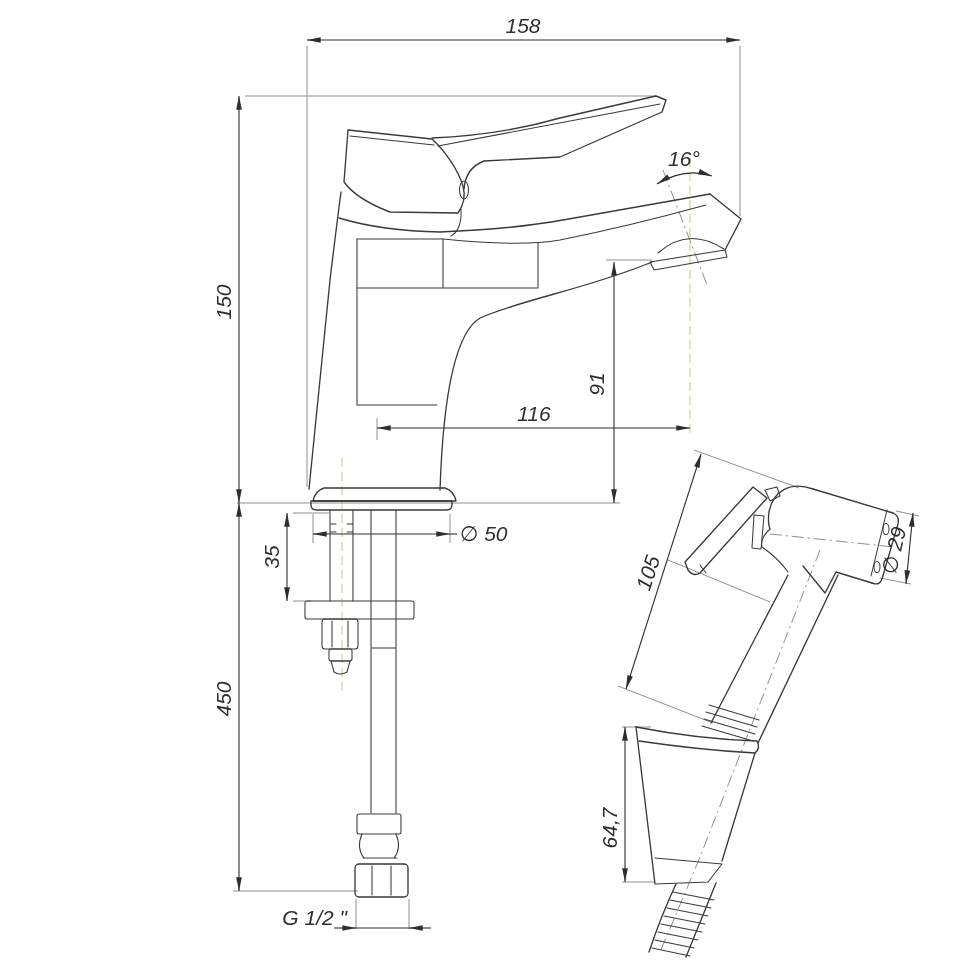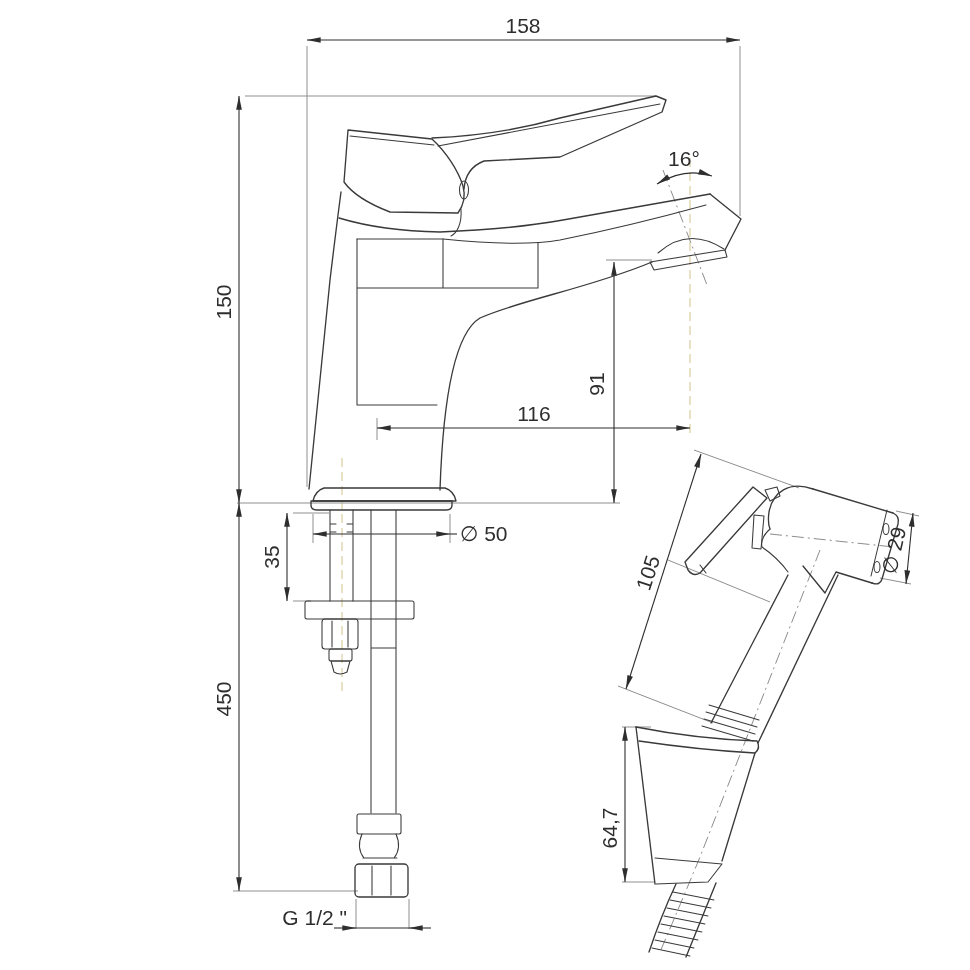--- a/index.html
+++ b/index.html
@@ -2,21 +2,21 @@
 <html style="--outline: #3a3a3a; --dim: #2e2e2e; --ext: #8f8f8f; --cl: #d8cc9c;"><head>
 <meta charset="utf-8">
 <style>
   html,body{margin:0;padding:0;}
   body{
     width:970px;height:970px;
     background:#ffffff;
     font-family:"Liberation Sans", sans-serif;
     position:relative;overflow:hidden;
   }
-  #stage{position:absolute;inset:0;}
+  #stage{position:absolute;inset:0;font-style:italic;}
   svg{display:block;}
   .ol{stroke:var(--outline,#3a3a3a);fill:none;stroke-width:1.35;stroke-linecap:round;stroke-linejoin:round;}
   .th{stroke-width:1.05;}
   .dim{stroke:var(--dim,#2e2e2e);fill:none;stroke-width:1.1;}
   .ext{stroke:var(--ext,#8f8f8f);fill:none;stroke-width:1;}
   .cl{stroke:var(--cl,#d8cc9c);fill:none;stroke-width:1.15;stroke-dasharray:9 5;}
   .cld{stroke:#8d8d8d;fill:none;stroke-width:1;stroke-dasharray:12 4 2 4;}
   text{
     fill:var(--dim,#2e2e2e);
     font-family:"Liberation Sans","DejaVu Sans",sans-serif;

